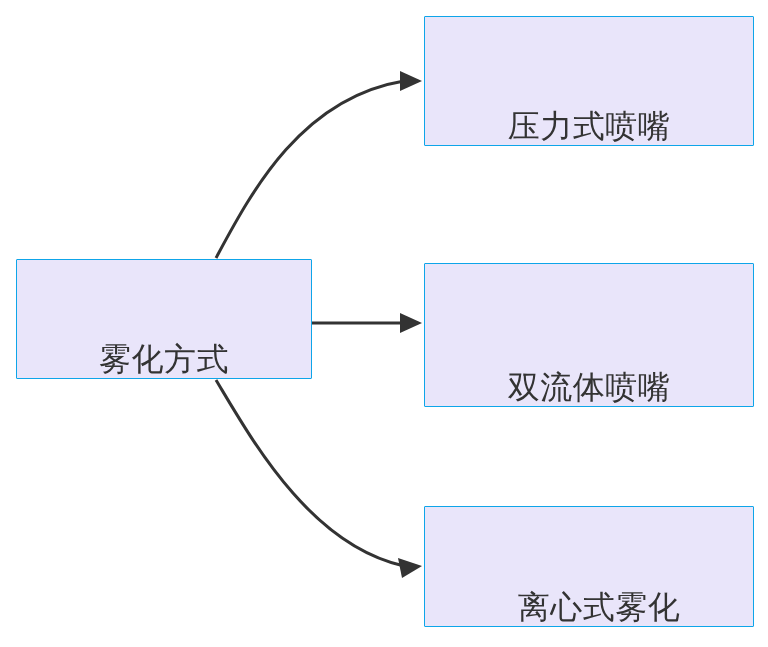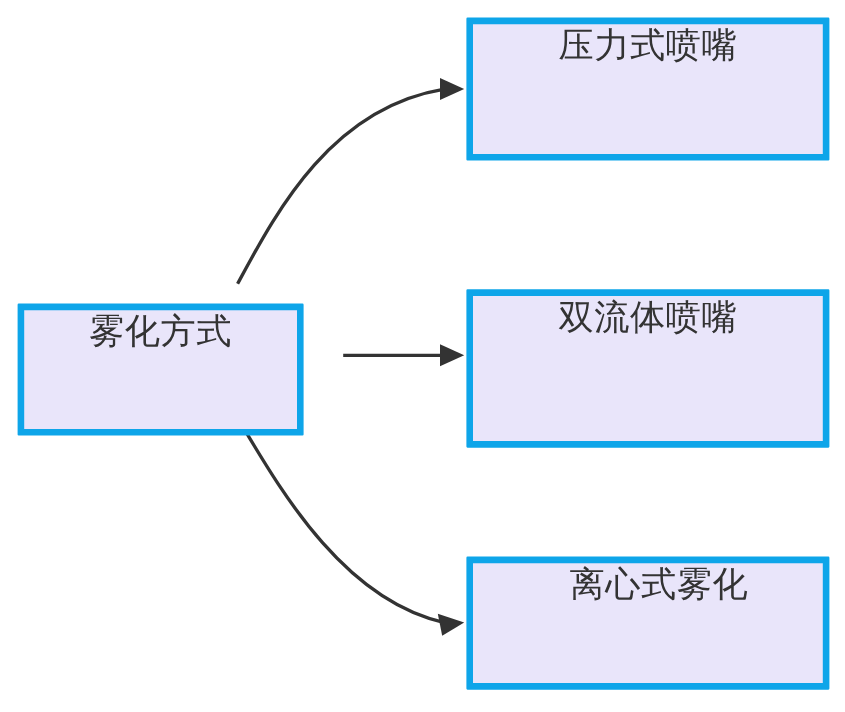--- a/index.html
+++ b/index.html
@@ -29,38 +29,38 @@
     left: 0;
     width: 768px;
     height: 647px;
     pointer-events: none;
   }
 
   .node {
     position: absolute;
     box-sizing: border-box;
     background: #e9e5fa;
-    border: 6px solid #0ea5e9;
+    border: 1px solid #0ea5e9;
     display: flex;
-    align-items: flex-start;
+    align-items: flex-end;
     justify-content: center;
     border-radius: 1px;
   }
 
   .node-label {
     color: #333333;
     font-size: 32px;
     line-height: 1.2;
     letter-spacing: 0.5px;
     white-space: nowrap;
     font-weight: 400;
   }
 
   
-  #node-source   { left: 16px;  top: 259px; width: 260px; height: 120px; margin-top: 17px; }
+  #node-source   { left: 16px;  top: 259px; width: 296px; height: 120px; }
   #node-target-1 { left: 424px; top: 16px;  width: 330px; height: 130px; }
   #node-target-2 { left: 424px; top: 263px; width: 330px; height: 144px; }
   #node-target-3 { left: 424px; top: 506px; width: 330px; height: 121px; padding-left: 20px; }
 
   .edge-path {
     fill: none;
     stroke: #333333;
     stroke-width: 3;
     stroke-linecap: butt;
   }

